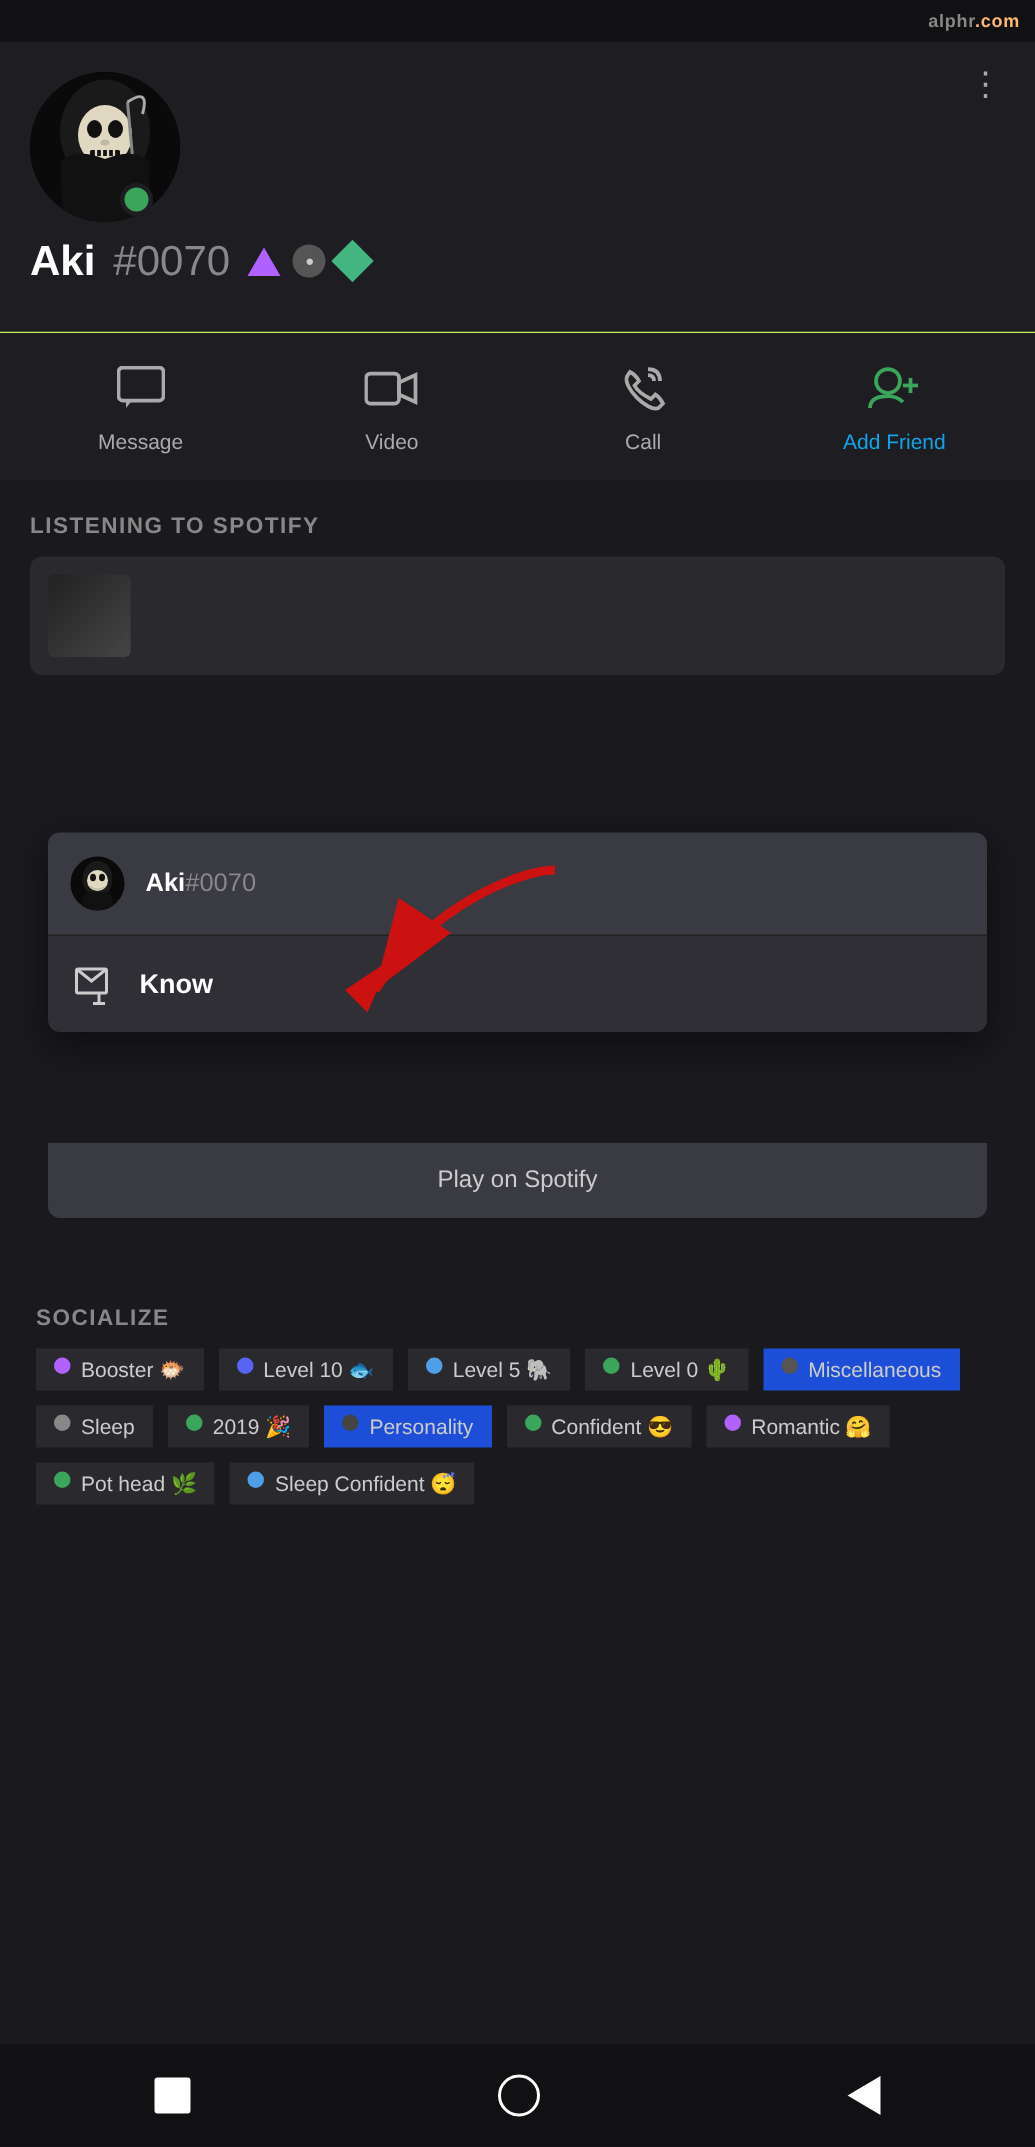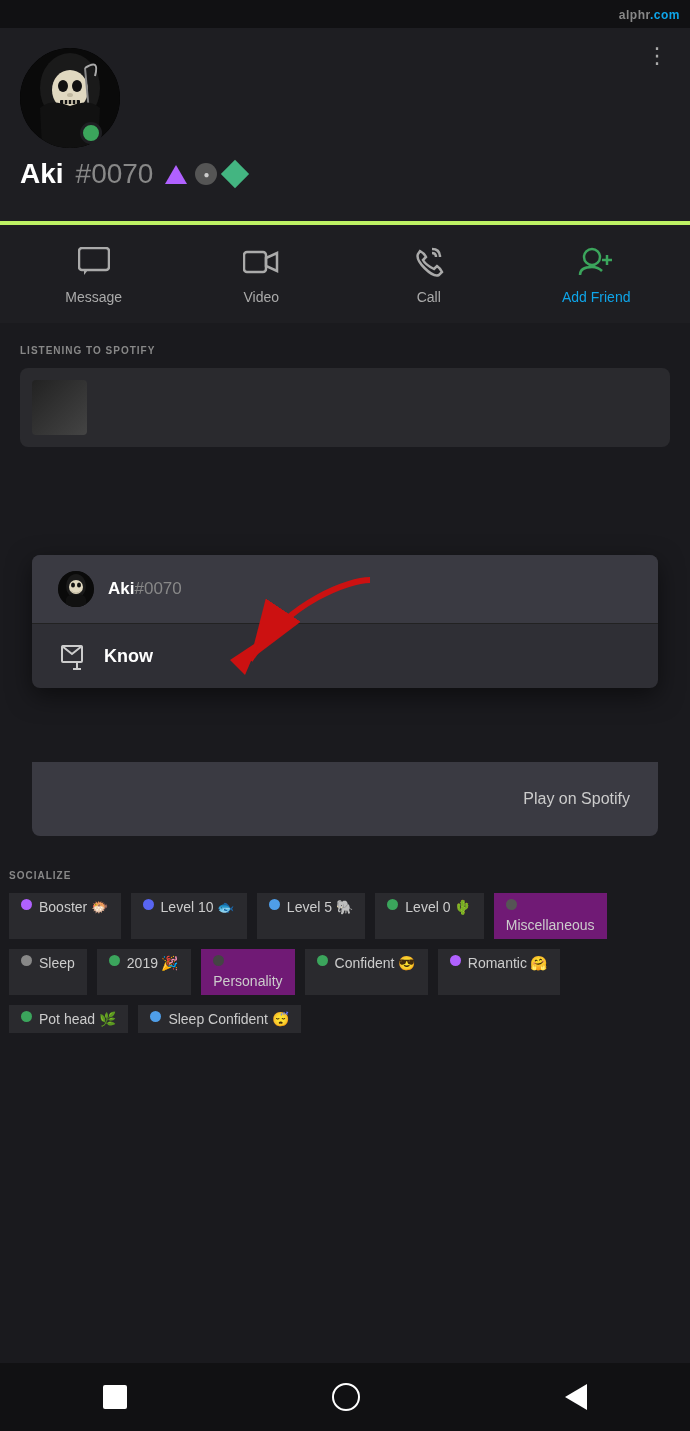--- a/index.html
+++ b/index.html
@@ -111,21 +111,21 @@
       background: #43b581;
       transform: rotate(45deg);
     }
 
     
     .action-buttons {
       display: flex;
       justify-content: space-around;
       padding: 18px 10px;
       background: #1e1e22;
-      border-top: 4px solid #bef264;
+      border-top: 1px solid #bef264;
     }
     .action-btn {
       display: flex;
       flex-direction: column;
       align-items: center;
       gap: 8px;
       color: #aaa;
       font-size: 14px;
       cursor: pointer;
       width: 80px;
@@ -139,21 +139,21 @@
       justify-content: center;
     }
 
     
     .spotify-section {
       background: #1a1a1e;
       padding: 18px 20px 0 20px;
     }
     .section-label {
       color: #888;
-      font-size: 10px;
+      font-size: 15px;
       font-weight: bold;
       letter-spacing: 1px;
       text-transform: uppercase;
       margin-bottom: 12px;
     }
     .spotify-card {
       background: #2a2a2e;
       border-radius: 8px;
       padding: 12px;
       display: flex;
@@ -178,21 +178,21 @@
       background: #2f2f35;
       border-radius: 8px;
       overflow: hidden;
       z-index: 100;
       box-shadow: 0 8px 24px rgba(0,0,0,0.5);
     }
     .context-menu-item {
       display: flex;
       align-items: center;
       gap: 14px;
-      padding: 16px 26px;
+      padding: 16px 15px;
       cursor: pointer;
     }
     .context-menu-item:first-child {
       background: #3a3a42;
       border-bottom: 1px solid #222;
     }
     .context-avatar {
       width: 36px;
       height: 36px;
       border-radius: 50%;
@@ -234,21 +234,21 @@
       left: 32px;
       right: 32px;
       border-radius: 0 0 8px 8px;
     }
 
     
     .socialize-section {
       padding: 20px 20px 10px 8px;
       position: absolute;
       top: 850px;
-      left: 1px; right: 0;
+      left: 16px; right: 0;
     }
     .roles-grid {
       display: flex;
       flex-wrap: wrap;
       gap: 10px;
       margin-top: 12px;
     }
     .role-badge {
       display: flex;
       gap: 7px;
@@ -257,21 +257,21 @@
       padding: 6px 12px;
       font-size: 14px;
       color: #ccc;
     }
     .role-dot {
       width: 11px;
       height: 11px;
       border-radius: 50%;
       flex-shrink: 0;
     }
-    .role-badge.dark-bg { background: #701a75; flex-direction: column; }
+    .role-badge.dark-bg { background: #1d4ed8; }
 
     
     .bottom-nav {
       position: absolute;
       bottom: 0;
       left: 0; right: 0;
       height: 68px;
       background: #111113;
       display: flex;
       align-items: center;
@@ -292,21 +292,21 @@
       border-top: 13px solid transparent;
       border-bottom: 13px solid transparent;
       border-right: 22px solid #ffffff;
     }
   </style>
 </head>
 <body>
 
 <div class="top-bar">
   <span class="alphr-logo">
-    <span>alphr</span><span style="color:#0ea5e9;font-size:12px;">.com</span>
+    <span>alphr</span><span style="color:#fdba74;font-size:12px;">.com</span>
   </span>
 </div>
 
 <div class="profile-section">
   <div class="three-dots">⋮</div>
 
   <div class="avatar-container">
     <div class="avatar-circle">
 
       <svg viewBox="0 0 100 100" class="avatar-svg">
@@ -433,21 +433,21 @@
         <polygon points="0 0, 10 3.5, 0 7" fill="#cc1111"></polygon>
       </marker>
     </defs>
 
     <path d="M140,10 C120,10 60,30 20,90" stroke="#cc1111" stroke-width="6" fill="none" marker-end="url(#arrowhead)"></path>
 
     <polygon points="0,90 30,70 15,105" fill="#cc1111"></polygon>
   </svg>
 </div>
 
-<div class="play-spotify-btn" style="position:absolute; top:762px; left:32px; right:32px; background:#3a3a42; color:#ccc; text-align:right; padding:28px; font-size:16px; border-radius:0 0 8px 8px; cursor:pointer; z-index:50;">Play on Spotify</div>
+<div class="play-spotify-btn" style="position:absolute; top:762px; left:32px; right:32px; background:#3a3a42; color:#ccc; text-align:center; padding:16px; font-size:16px; border-radius:0 0 8px 8px; cursor:pointer; z-index:50;">Play on Spotify</div>
 
 <div class="socialize-section">
   <div class="section-label">SOCIALIZE</div>
   <div class="roles-grid">
     <div class="role-badge">
       <div class="role-dot" style="background:#b061ff;"></div>
       <span>Booster 🐡</span>
     </div>
     <div class="role-badge">
       <div class="role-dot" style="background:#5865f2;"></div>

